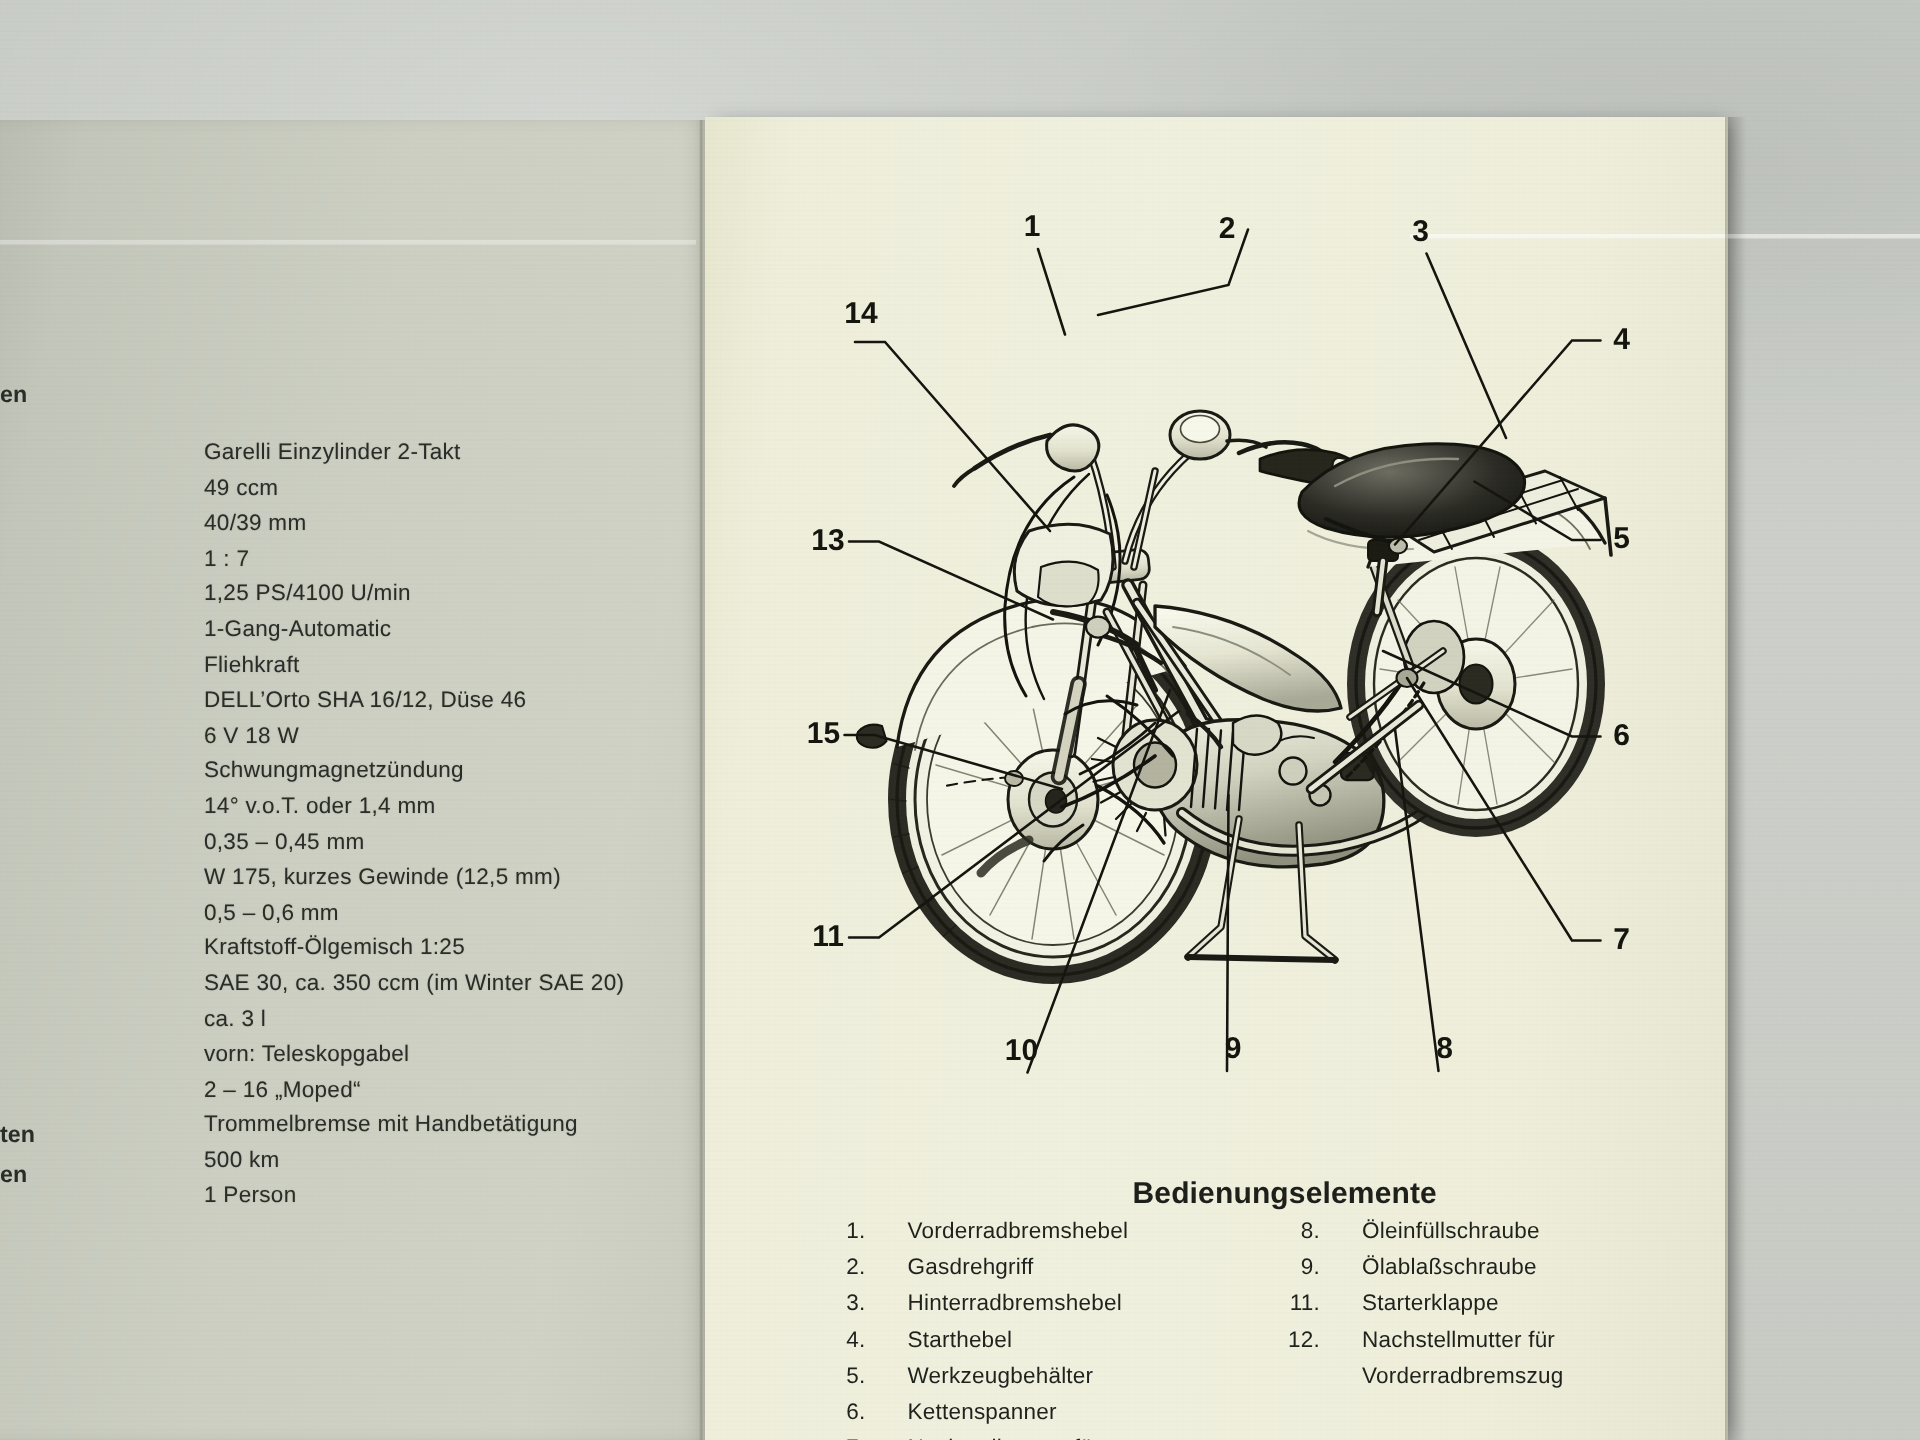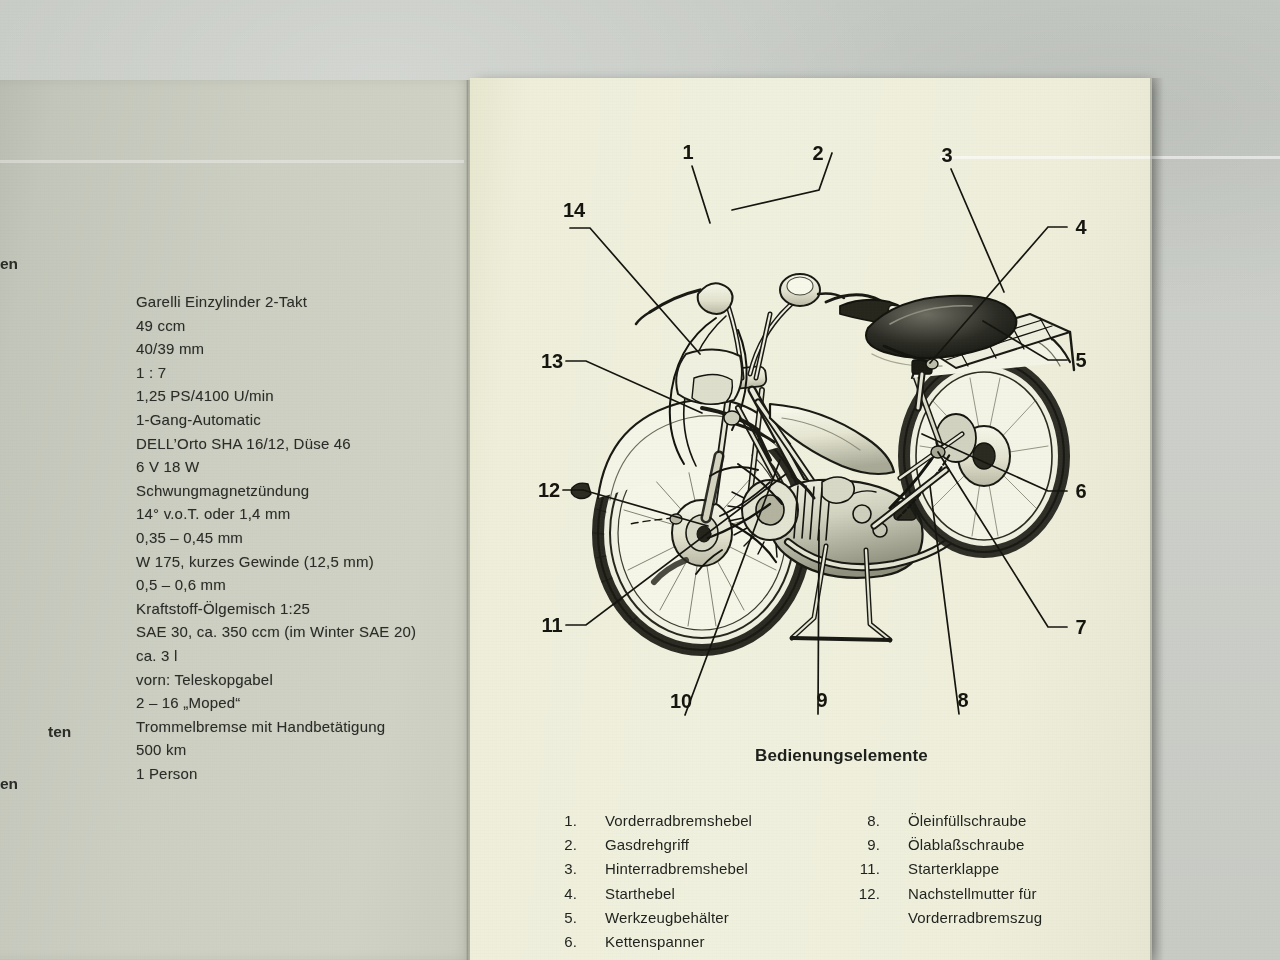--- a/index.html
+++ b/index.html
@@ -80,22 +80,22 @@
   #figure svg{position:absolute;left:0;top:0;}
 
   .callout-num{
     position:absolute;font-size:20px;font-weight:700;color:#15150f;
     transform:translate(-50%,-50%);white-space:nowrap;
     font-family:"Liberation Sans","DejaVu Sans",sans-serif;
   }
 
   
   #caption-title{
-    position:absolute;left:755px;top:746px;
-    font-size:17px;font-weight:700;color:#1d1f1a;letter-spacing:.1px;
+    position:absolute;left:755px;top:785px;
+    font-size:20px;font-weight:700;color:#1d1f1a;letter-spacing:.1px;
   }
   #legend{position:absolute;left:533px;top:812px;width:600px;}
   .legend-col{position:absolute;top:0;}
   #legend-col-a{left:0;width:330px;}
   #legend-col-b{left:307px;width:300px;}
   .legend-row{
     display:flex;align-items:flex-start;
     height:24.2px;color:#1f211c;font-size:15px;letter-spacing:.15px;
   }
   .legend-num{width:44px;text-align:right;padding-right:0;flex:0 0 44px;}
@@ -124,31 +124,32 @@
 
   <div class="page" id="page-right">
     <div id="edge-top-right"></div>
   </div>
 
   <div id="gutter"></div>
   <div id="edge-right-shadow"></div>
 
   <div id="bleed-host">
       <div class="bleed" style="top: 252px;">en</div>
-      <div class="bleed" style="top: 720px; padding-left: 48px;">ten</div>
+      <div class="bleed" style="top: 745px;">ten</div>
       <div class="bleed" style="top: 772px;">en</div>
     </div>
 
   <div id="specs">
       <div class="spec-line">Garelli Einzylinder 2-Takt</div>
       <div class="spec-line">49 ccm</div>
       <div class="spec-line">40/39 mm</div>
       <div class="spec-line">1 : 7</div>
       <div class="spec-line">1,25 PS/4100 U/min</div>
       <div class="spec-line">1-Gang-Automatic</div>
+      <div class="spec-line">Fliehkraft</div>
       <div class="spec-line">DELL’Orto SHA 16/12, Düse 46</div>
       <div class="spec-line">6 V  18 W</div>
       <div class="spec-line">Schwungmagnetzündung</div>
       <div class="spec-line">14° v.o.T. oder 1,4 mm</div>
       <div class="spec-line">0,35 – 0,45 mm</div>
       <div class="spec-line">W 175, kurzes Gewinde (12,5 mm)</div>
       <div class="spec-line">0,5 – 0,6 mm</div>
       <div class="spec-line">Kraftstoff-Ölgemisch 1:25</div>
       <div class="spec-line">SAE 30, ca. 350 ccm (im Winter SAE 20)</div>
       <div class="spec-line">ca. 3 l</div>
@@ -402,21 +403,21 @@
     </svg>
 
     <div id="callout-host">
         <div class="callout-num" style="left: 218px; top: 74px;">1</div>
         <div class="callout-num" style="left: 348px; top: 75px;">2</div>
         <div class="callout-num" style="left: 477px; top: 77px;">3</div>
         <div class="callout-num" style="left: 86px; top: 132px; margin-left: 18px;">14</div>
         <div class="callout-num" style="left: 611px; top: 149px;">4</div>
         <div class="callout-num" style="left: 82px; top: 283px;">13</div>
         <div class="callout-num" style="left: 611px; top: 282px;">5</div>
-        <div class="callout-num" style="left: 79px; top: 412px;">12</div>
+        <div class="callout-num" style="left: 79px; top: 412px;">15</div>
         <div class="callout-num" style="left: 611px; top: 413px;">6</div>
         <div class="callout-num" style="left: 82px; top: 547px;">11</div>
         <div class="callout-num" style="left: 611px; top: 549px;">7</div>
         <div class="callout-num" style="left: 211px; top: 623px;">10</div>
         <div class="callout-num" style="left: 352px; top: 622px;">9</div>
         <div class="callout-num" style="left: 493px; top: 622px;">8</div>
       </div>
   </div>
 
   <div id="caption-title">Bedienungselemente</div>

